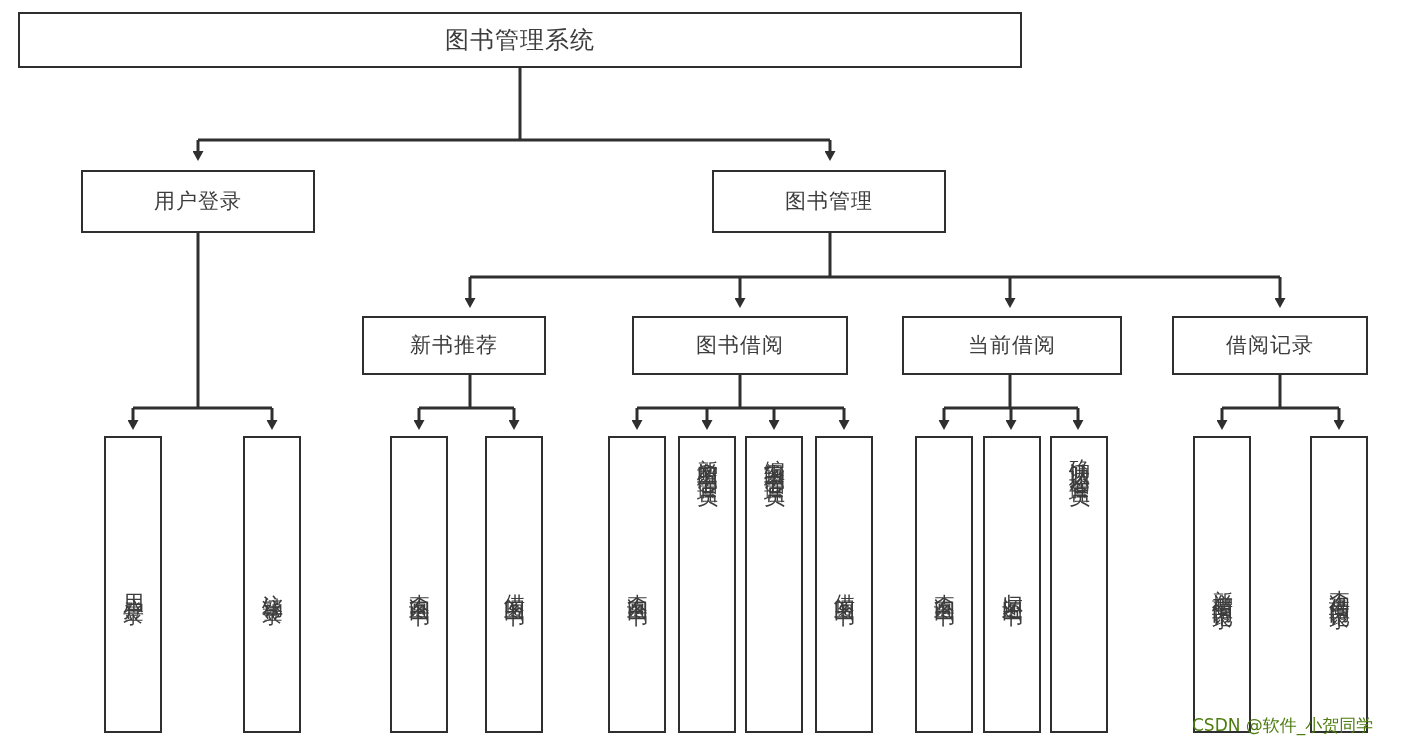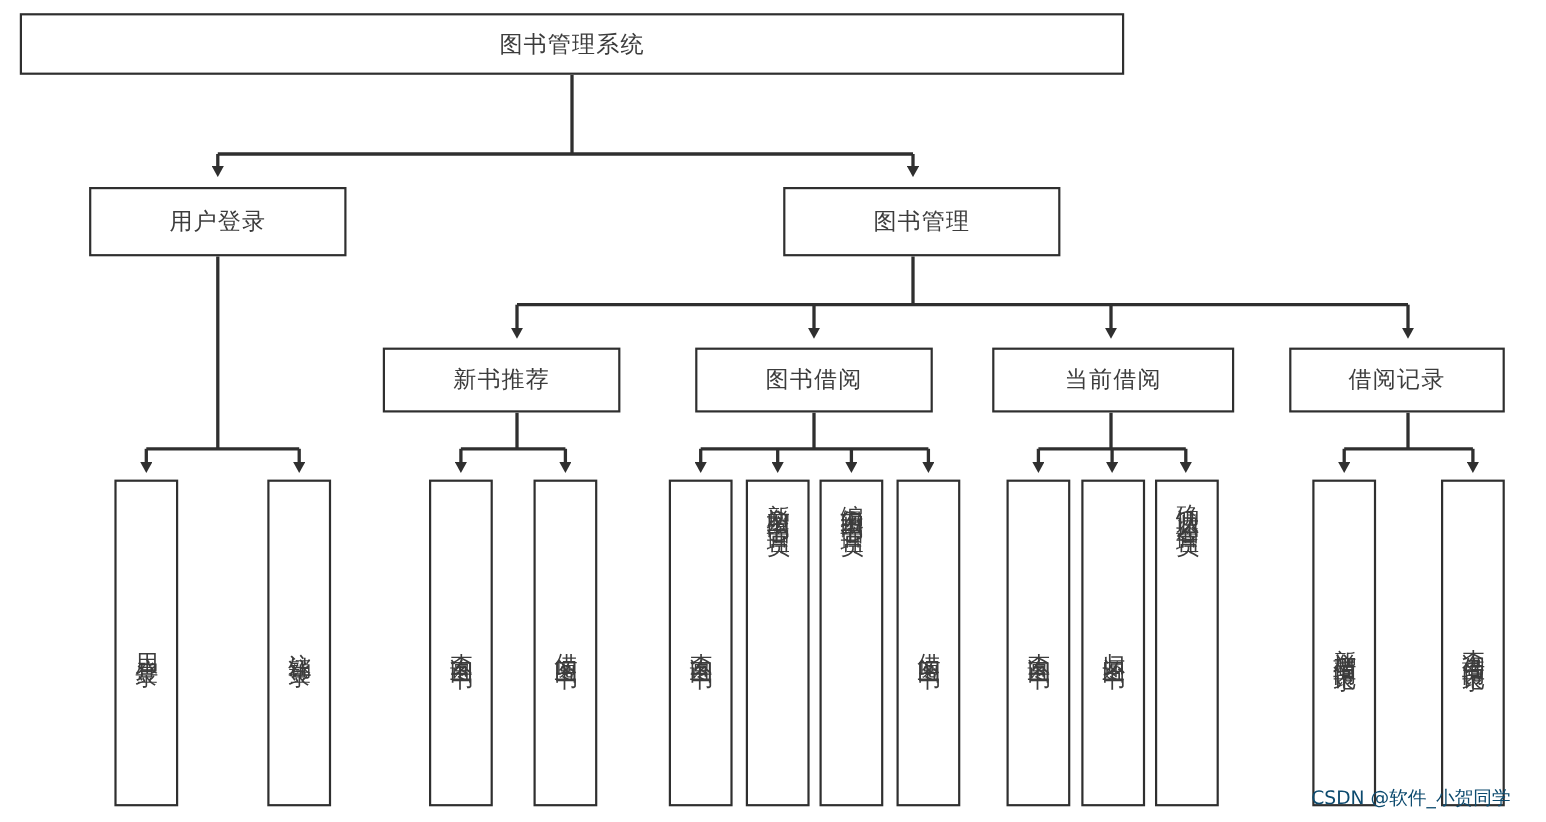--- a/index.html
+++ b/index.html
@@ -33,42 +33,42 @@
     justify-content: center;
     z-index: 3;
   }
   .node .label {
     color: #3c3c3c;
     font-size: 21px;
     line-height: 1.18;
     letter-spacing: 1px;
     white-space: nowrap;
   }
-  .node.root .label { font-size: 21px; }
+  .node.root .label { font-size: 24px; }
   .node.leaf {
     align-items: flex-start;
     justify-content: center;
     padding-top: 0;
   }
   .node.leaf .label {
     writing-mode: vertical-rl;
     text-orientation: upright;
     font-size: 21px;
     letter-spacing: 4px;
     line-height: 1;
     white-space: nowrap;
   }
   .node.leaf.top .label { margin-top: 4px; }
   .node.leaf.mid { align-items: center; }
   .watermark {
     position: absolute;
     left: 1192px;
     top: 714px;
     font-size: 17px;
-    color: #0c4a6e;
+    color: #4d7c0f;
     white-space: nowrap;
     z-index: 5;
   }
 </style>
 </head>
 <body>
 
 <div id="canvas">
 
   <svg class="wires" viewBox="0 0 1405 747" xmlns="http://www.w3.org/2000/svg">
@@ -124,25 +124,25 @@
     </g>
   </svg>
 
   <div class="node root" style="left:18px; top:12px; width:1004px; height:56px;">
     <span class="label">图书管理系统</span>
   </div>
 
   <div class="node" style="left:81px; top:170px; width:234px; height:63px;">
     <span class="label">用户登录</span>
   </div>
-  <div class="node" style="left:712px; top:170px; width:252px; height:63px;">
+  <div class="node" style="left:712px; top:170px; width:234px; height:63px;">
     <span class="label">图书管理</span>
   </div>
 
-  <div class="node" style="left:348px; top:316px; width:216px; height:59px;">
+  <div class="node" style="left:362px; top:316px; width:184px; height:59px;">
     <span class="label">新书推荐</span>
   </div>
   <div class="node" style="left:632px; top:316px; width:216px; height:59px;">
     <span class="label">图书借阅</span>
   </div>
   <div class="node" style="left:902px; top:316px; width:220px; height:59px;">
     <span class="label">当前借阅</span>
   </div>
   <div class="node" style="left:1172px; top:316px; width:196px; height:59px;">
     <span class="label">借阅记录</span>

